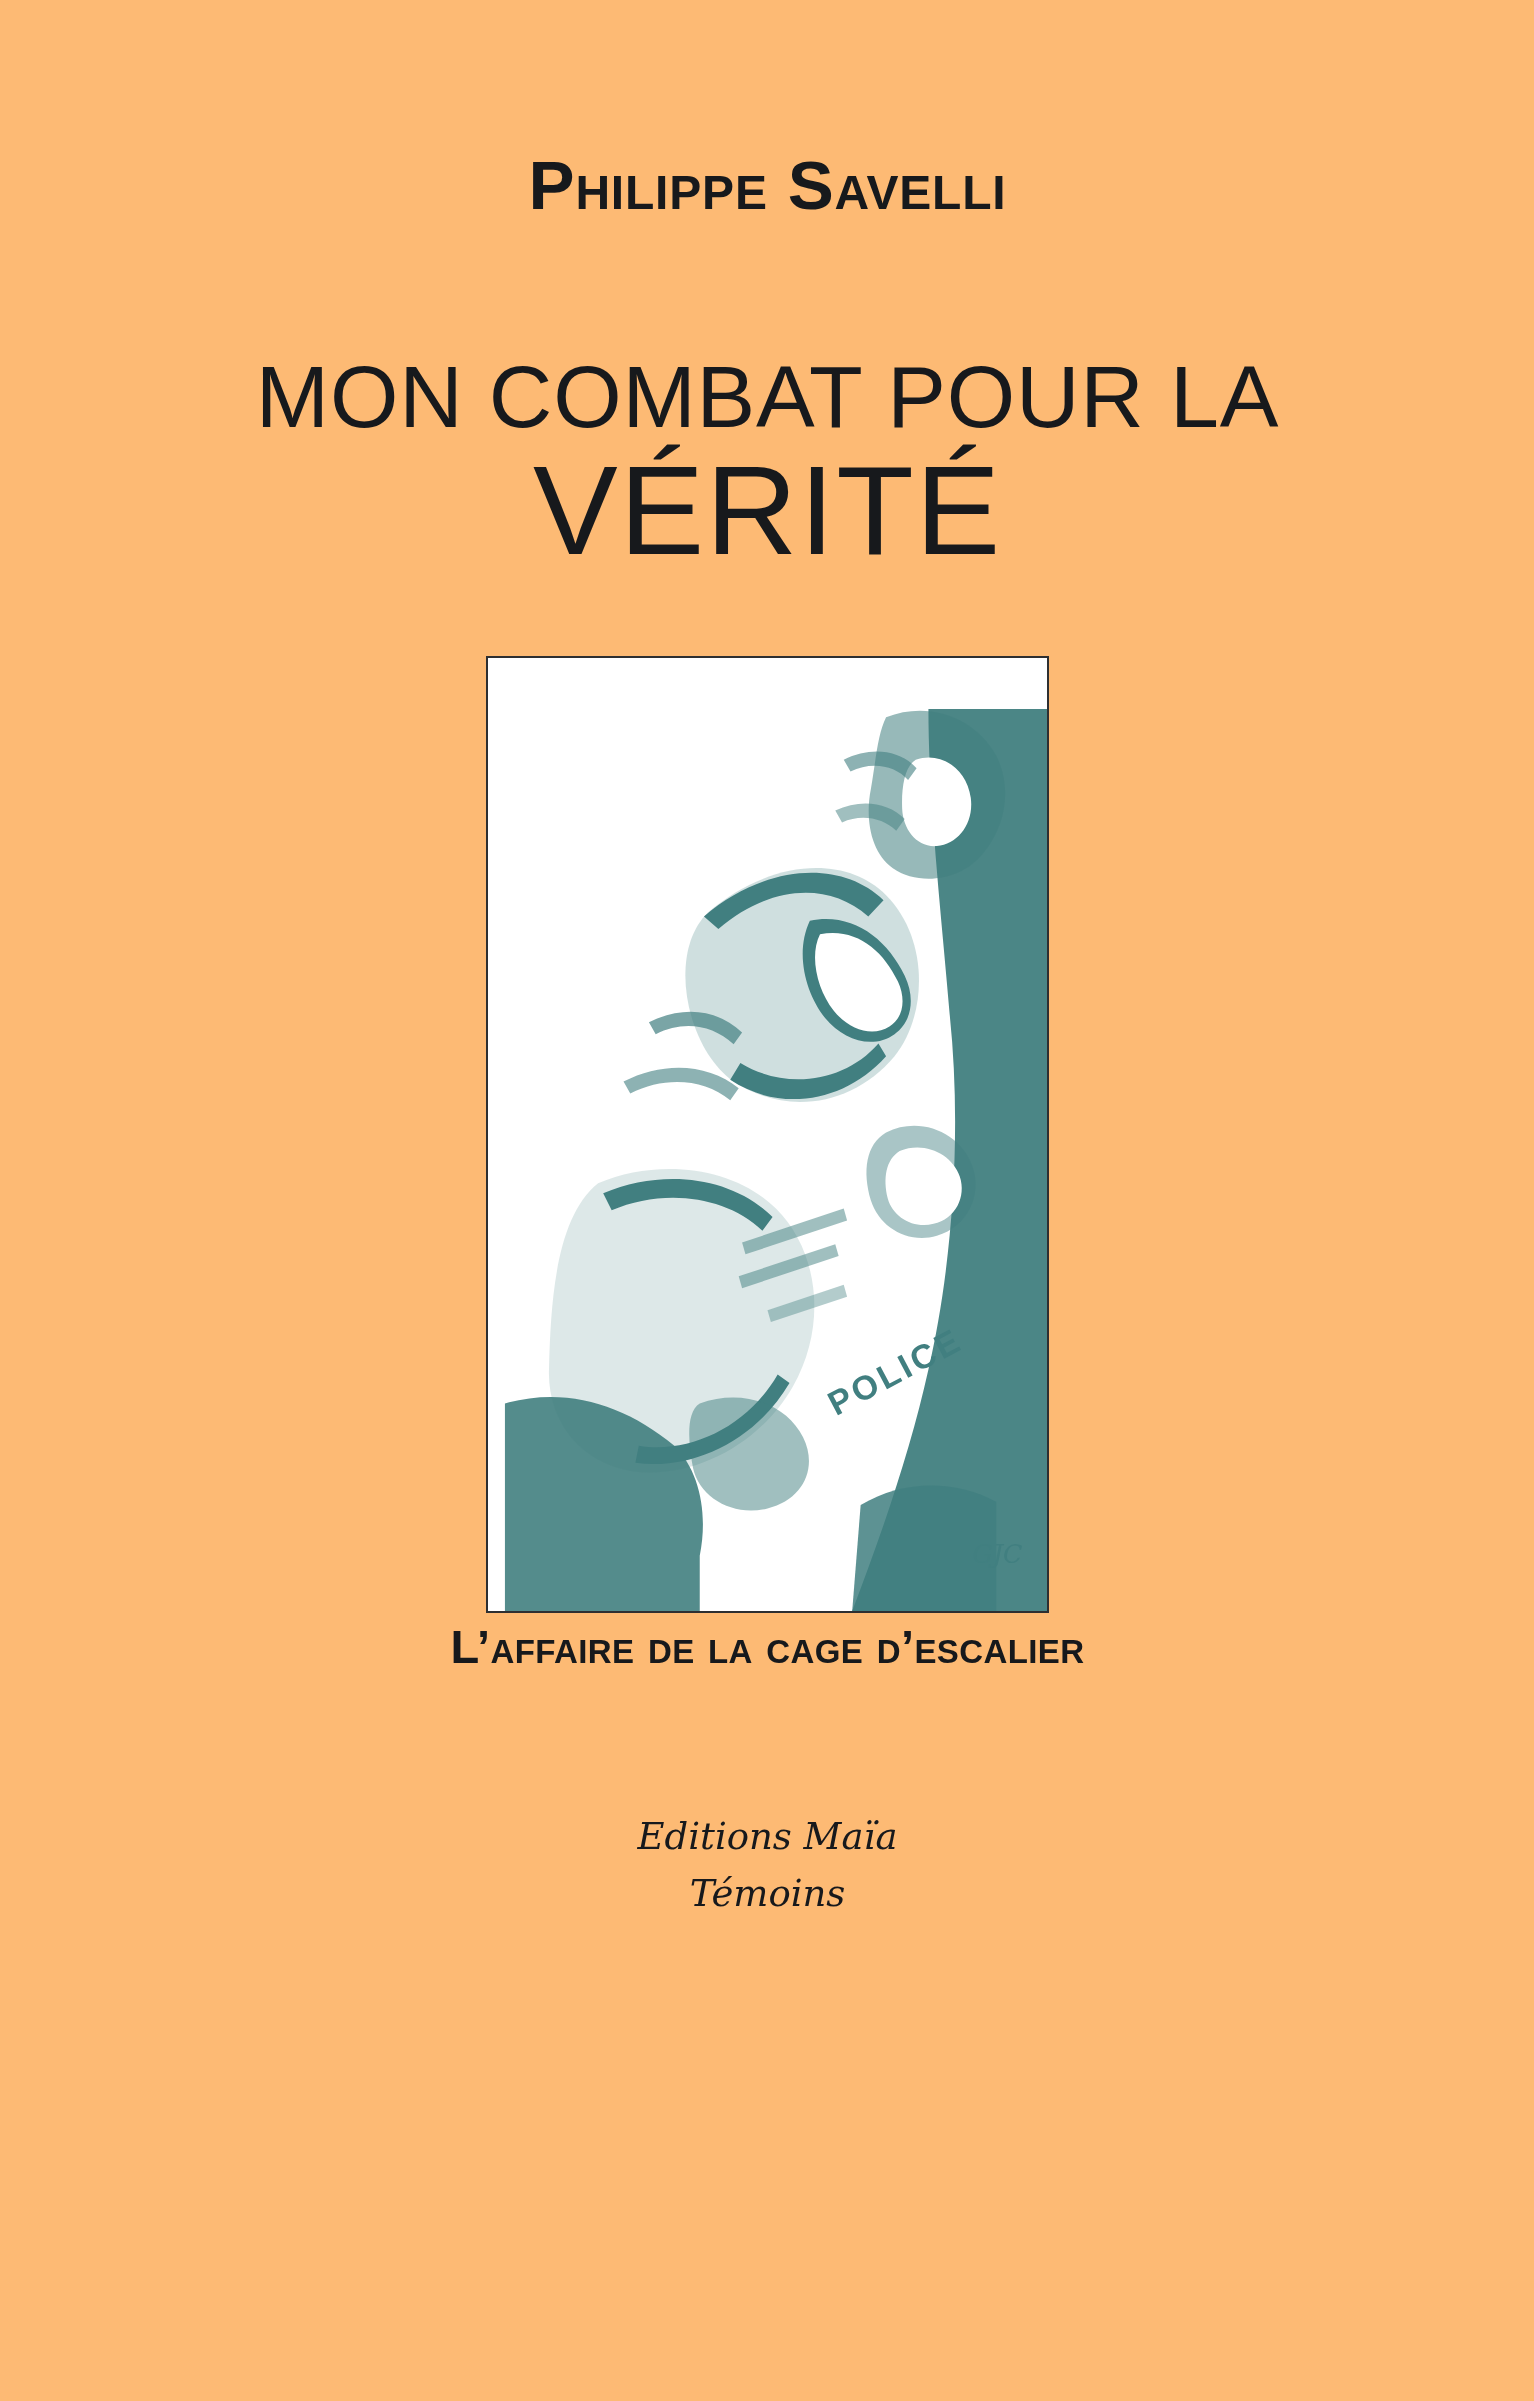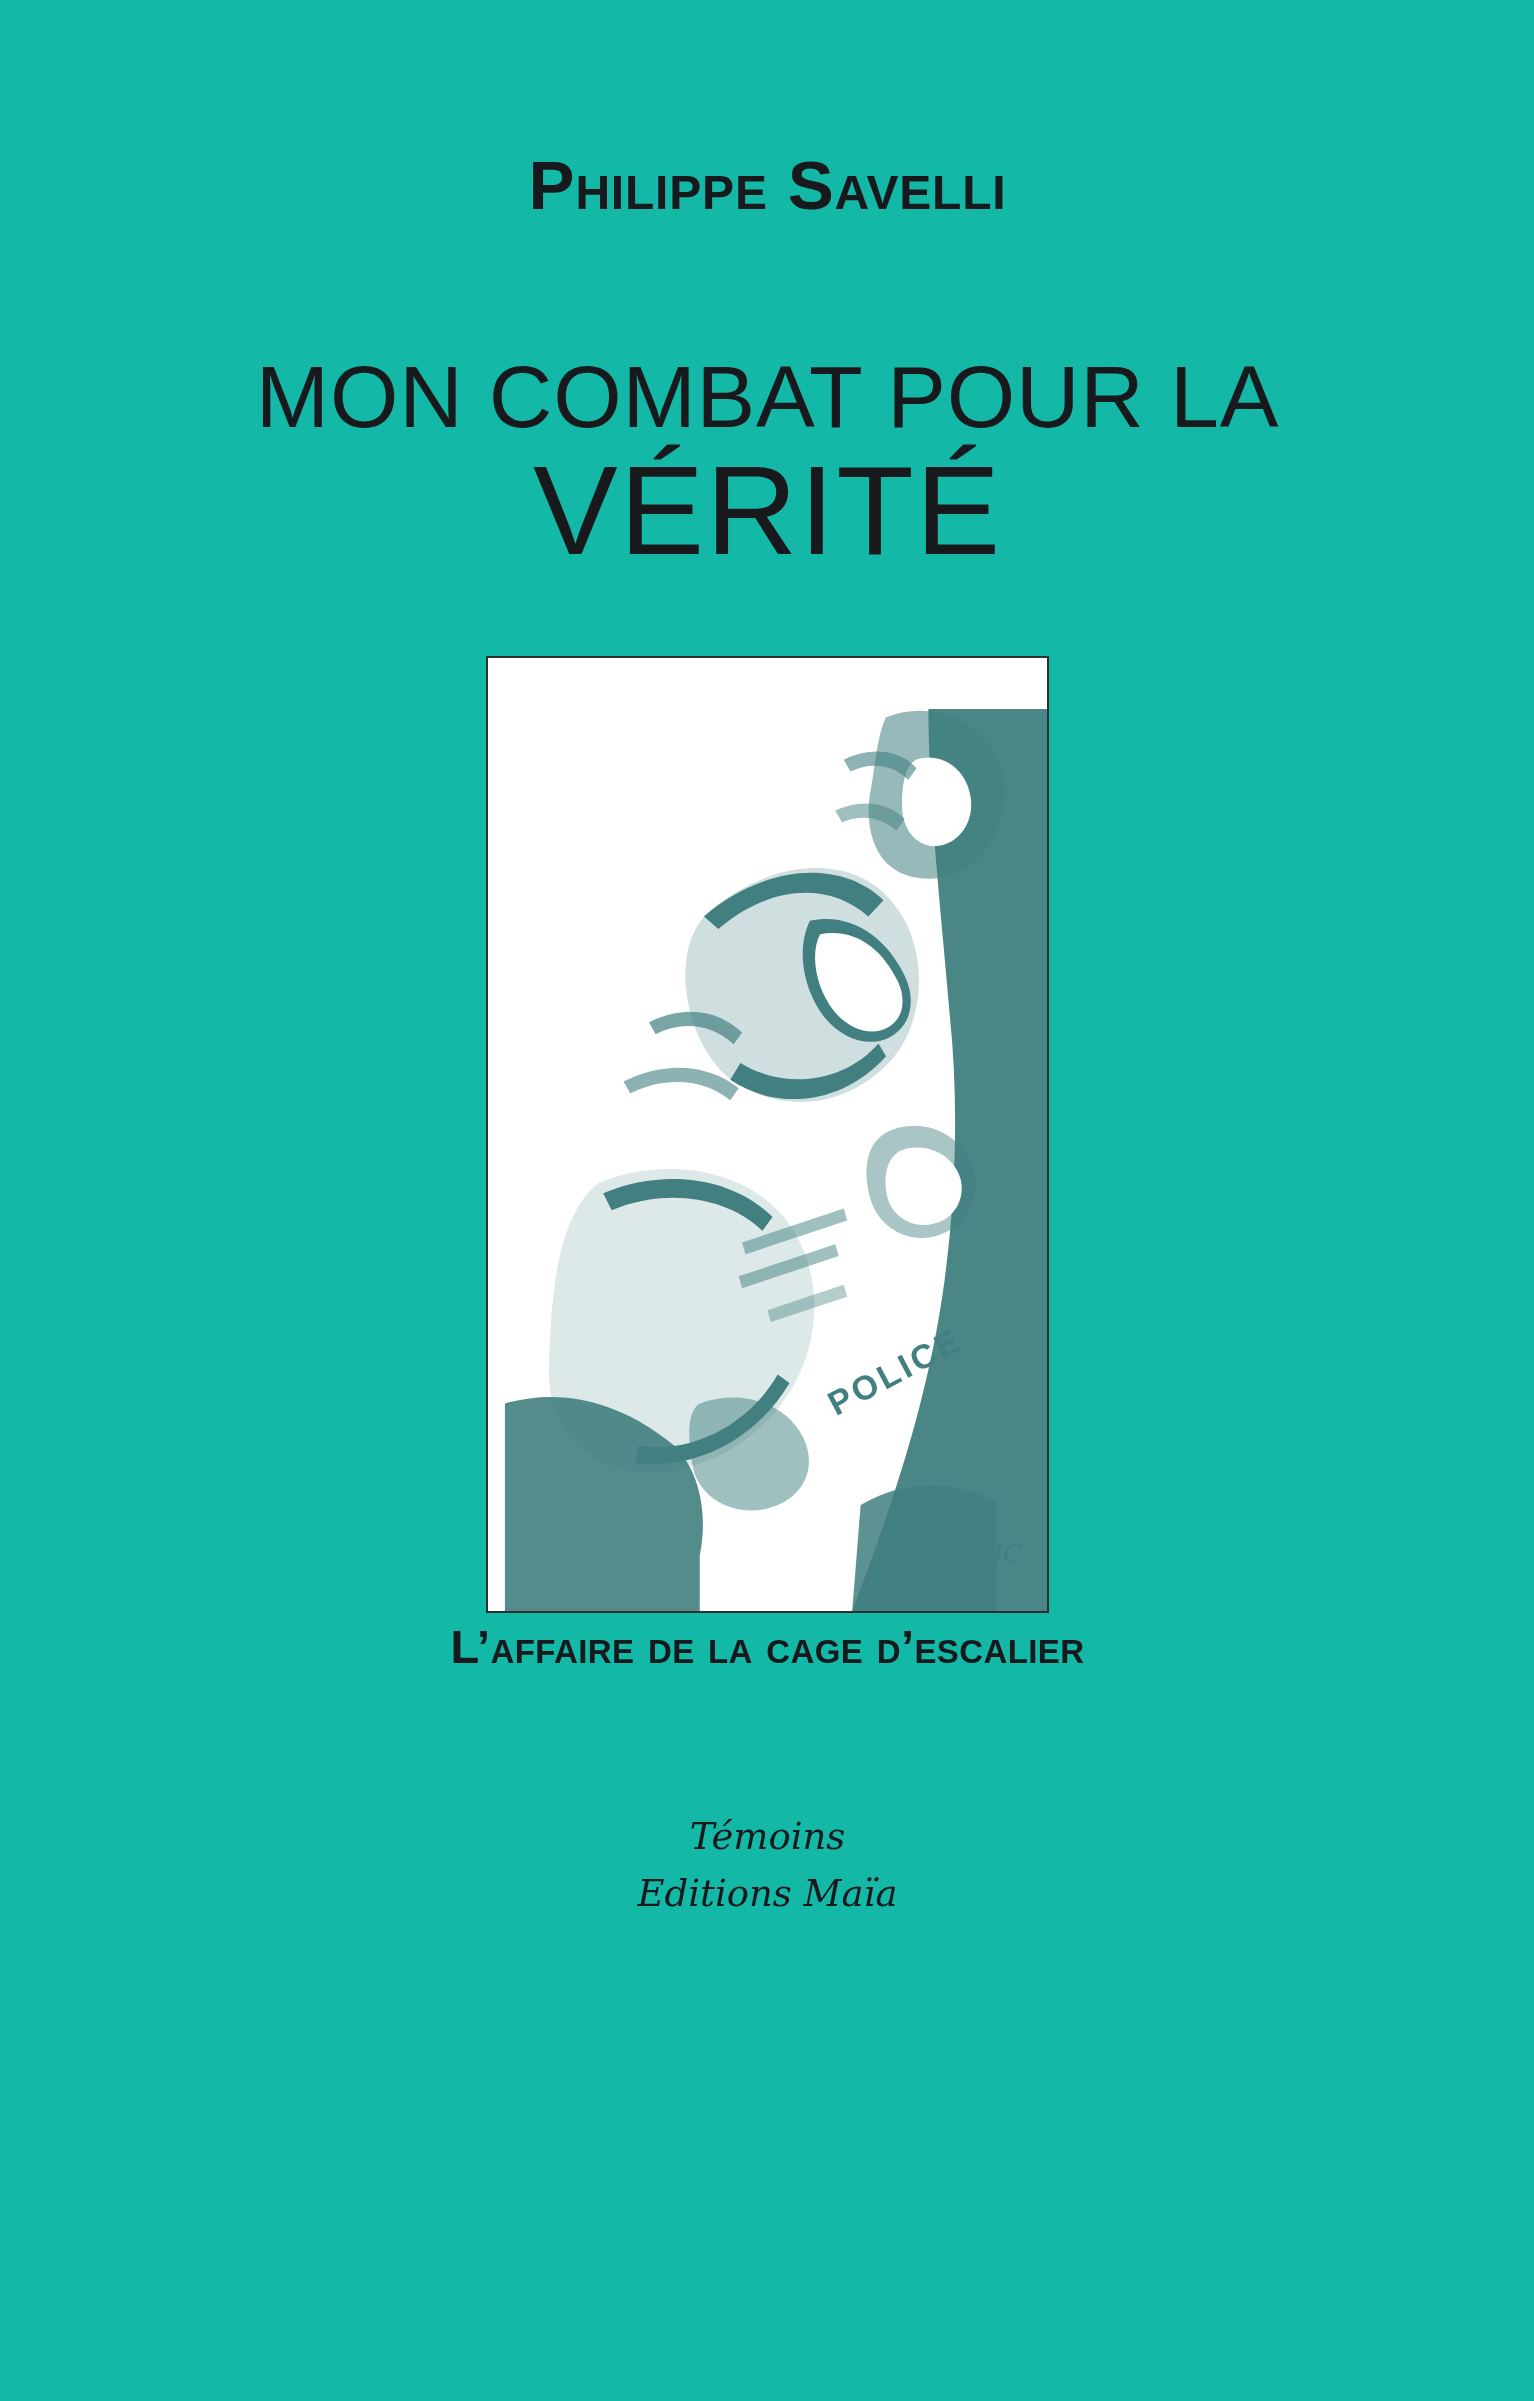--- a/index.html
+++ b/index.html
@@ -10,21 +10,21 @@
     width: 1535px;
     height: 2401px;
     background: #fdf6dc;
     font-family: "Liberation Sans", sans-serif;
     overflow: hidden;
   }
   .cover {
     position: relative;
     width: 1535px;
     height: 2401px;
-    background: #14b8a6;
+    background: #fdba74;
     display: flex;
     flex-direction: column;
     align-items: center;
   }
   .author {
     margin-top: 151px;
     font-size: 69px;
     font-weight: bold;
     letter-spacing: 0.8px;
     color: #17191c;
@@ -146,18 +146,18 @@
       </g>
       <text x="572" y="1068" font-family="DejaVu Serif, serif" font-style="italic" font-size="30" fill="#417f80">GJC</text>
     </svg>
   </div>
 
   <div class="subtitle">
     <div>L’affaire de la cage d’escalier</div>
   </div>
 
   <div class="publisher">
+    <div>Editions Maïa</div>
     <div>Témoins</div>
-    <div>Editions Maïa</div>
   </div>
 
 </div>
 
 
 </body></html>

